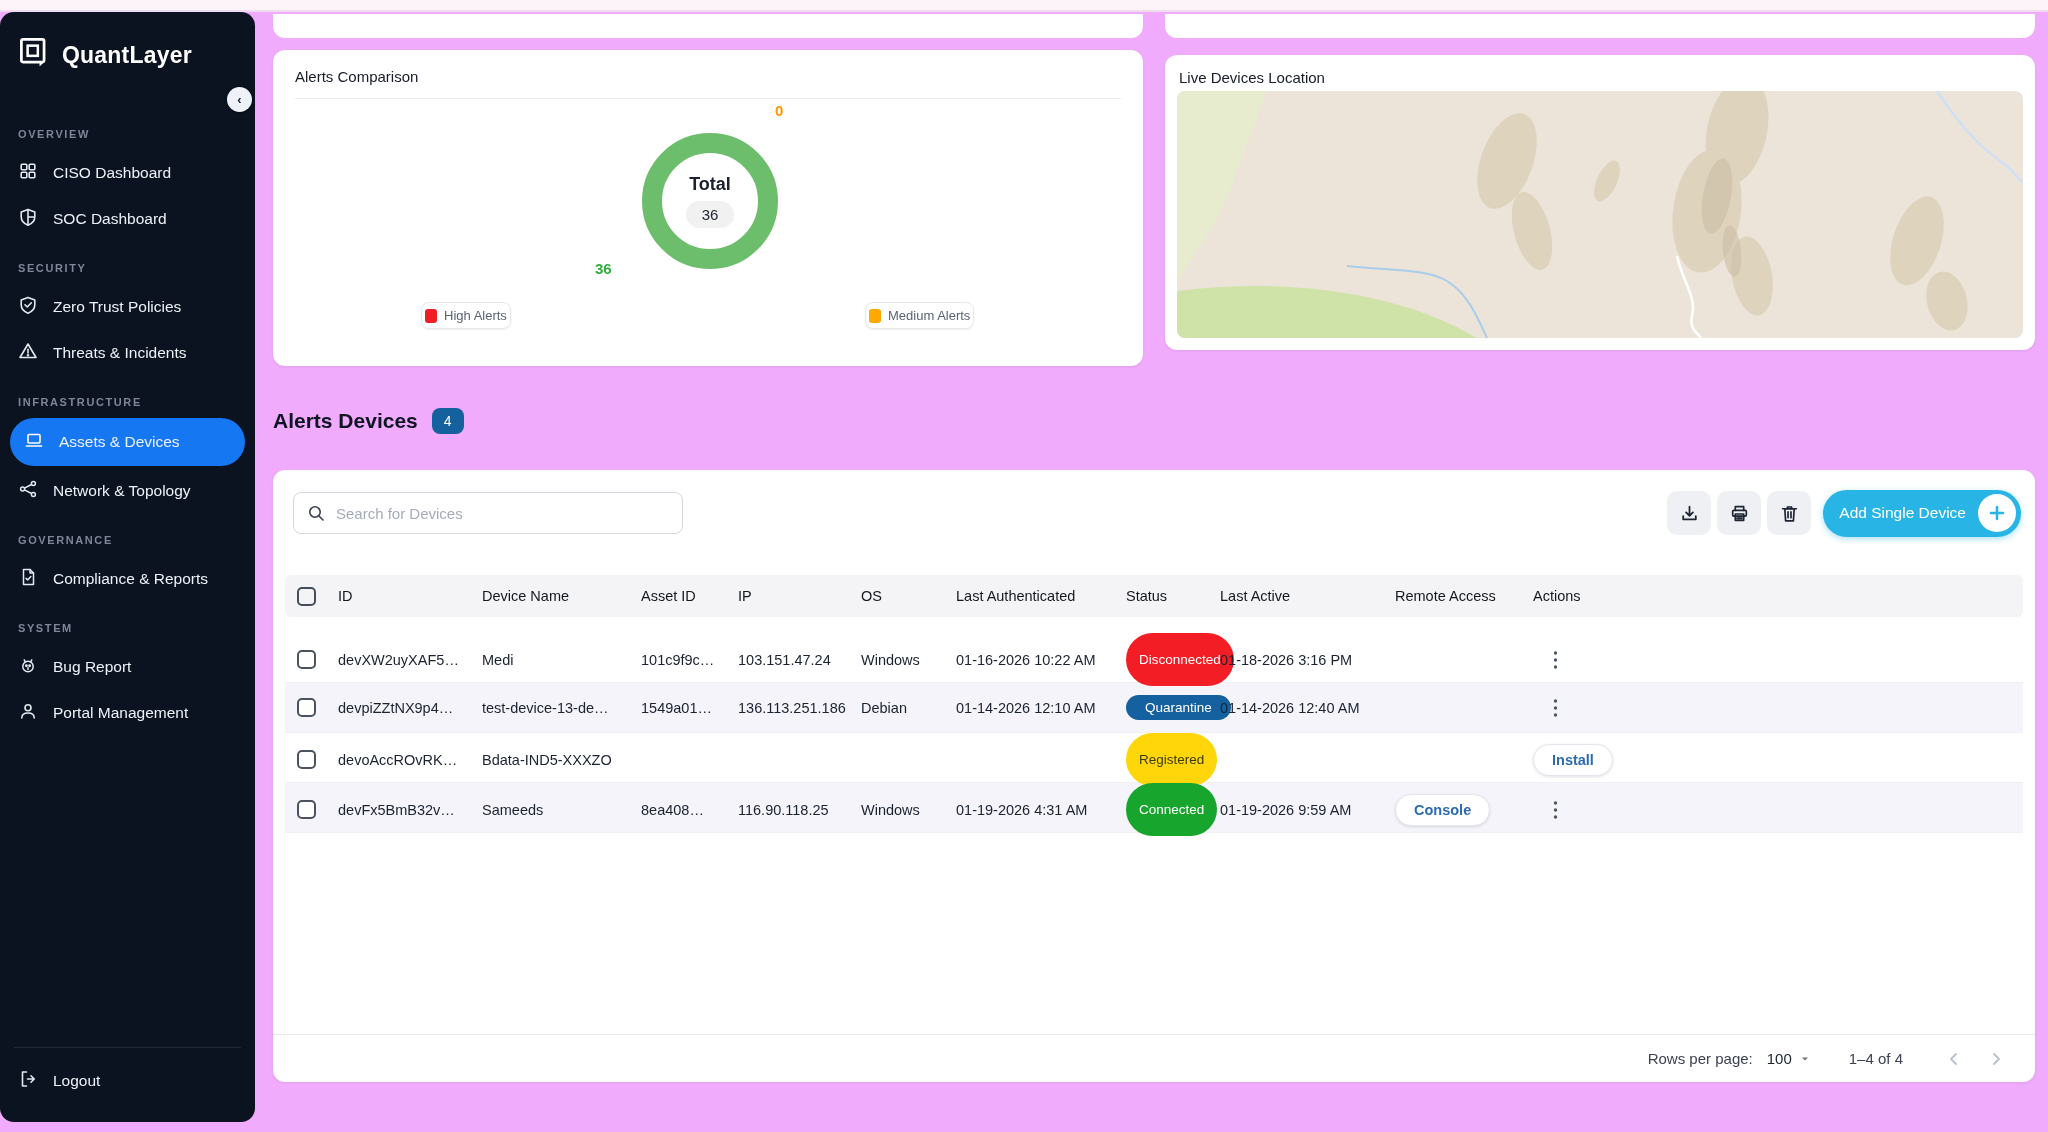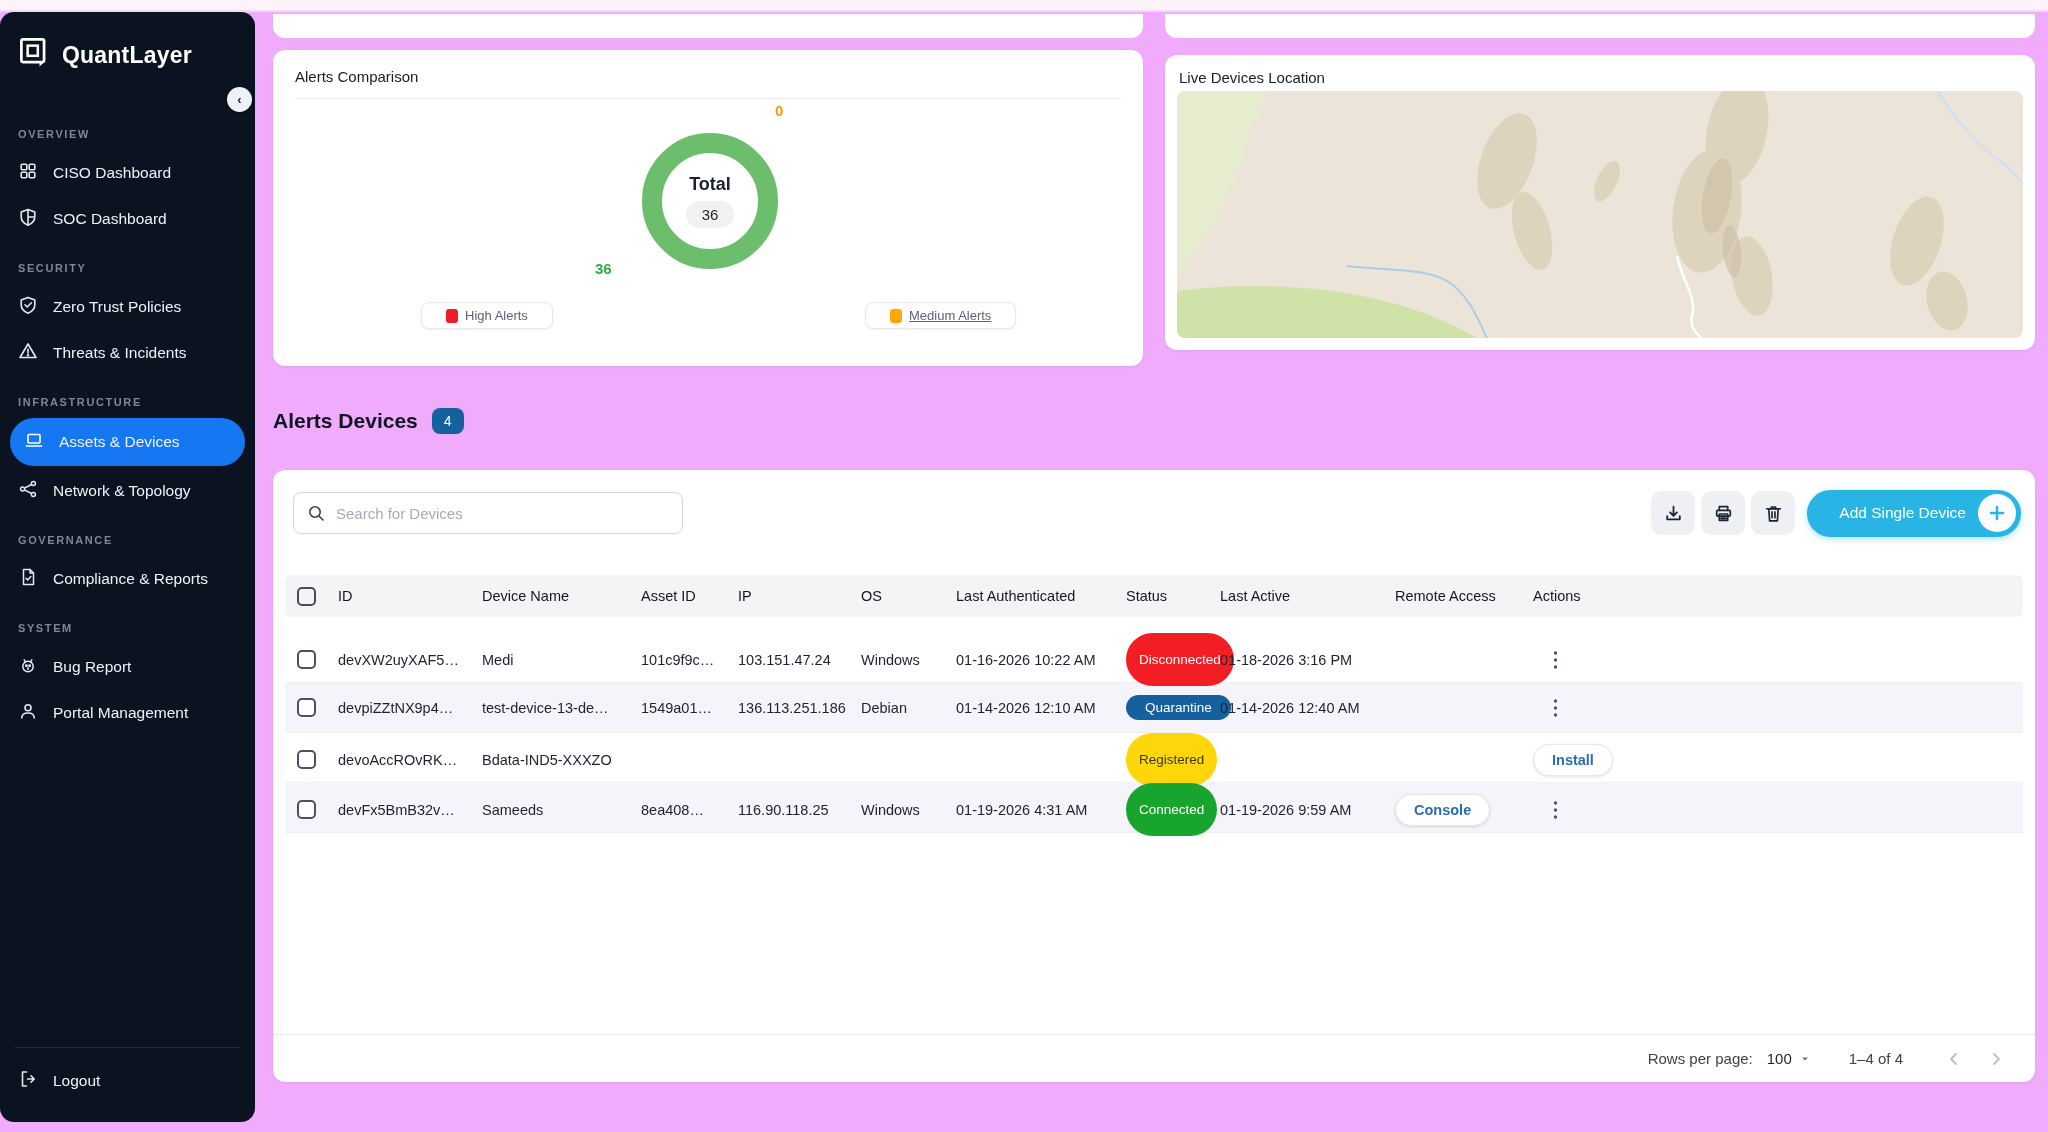--- a/index.html
+++ b/index.html
@@ -35,44 +35,44 @@
   .card-title { position:absolute; left:22px; top:18px; font-size:15px; font-weight:500; color:#171c28; }
   .alerts-divider { position:absolute; left:22px; right:22px; top:48px; border-top:1px solid #e8eaee; }
   .donut-wrap { position:absolute; left:357px; top:71px; width:160px; height:160px; }
   .donut-center { position:absolute; left:357px; top:71px; width:160px; height:160px; display:flex; flex-direction:column; align-items:center; justify-content:center; gap:6px; }
   .donut-total-label { font-size:18px; font-weight:600; color:#1b2130; }
   .donut-total-pill { background:#f1f1f2; border-radius:16px; padding:5px 16px; font-size:15px; color:#20262f; }
   .callout { position:absolute; font-size:15px; font-weight:600; }
   .callout-medium { left:502px; top:52px; color:#ff9800; }
   .callout-low { left:322px; top:210px; color:#2fae3e; }
   .legend-row { position:absolute; left:0; top:252px; width:100%; height:30px; }
-  .legend-pill { position:absolute; display:flex; align-items:center; gap:7px; border:1px solid #e6e8ee; border-radius:8px; background:#fff; box-shadow:0 1px 2px rgba(16,24,40,.06); padding:5px 24px; font-size:13px; color:#5b6472; cursor:pointer; }
+  .legend-pill { position:absolute; display:flex; align-items:center; gap:7px; border:1px solid #e6e8ee; border-radius:8px; background:#fff; box-shadow:0 1px 2px rgba(16,24,40,.06); padding:5px 3px; font-size:13px; color:#5b6472; cursor:pointer; }
   .legend-pill .swatch { width:12px; height:14px; border-radius:3px; }
-  .lg-high { left:148px; } .lg-med { left:592px;text-decoration:underline; } .lg-low { left:918px; }
+  .lg-high { left:148px; } .lg-med { left:592px; } .lg-low { left:918px; }
   .sw-high { background:#ef1d24; } .sw-med { background:#ffa800; } .sw-low { background:#0fa41d; }
 
   
   .map-card { left:1165px; top:55px; width:870px; height:295px; }
   .map-canvas { position:absolute; left:12px; top:36px; width:846px; height:247px; border-radius:8px; overflow:hidden; cursor:grab; }
 
   
   .devices-head { position:absolute; left:273px; top:408px; display:flex; align-items:center; gap:14px; }
   .devices-title { font-size:21px; font-weight:700; color:#0e1523; }
   .devices-count { background:#15619d; color:#fff; font-size:14px; border-radius:8px; padding:5px 12px; font-weight:500; }
 
   
   .table-card { left:273px; top:470px; width:1762px; height:612px; }
   .toolbar { position:absolute; left:20px; right:14px; top:20px; height:46px; display:flex; align-items:center; }
   .search-box { position:relative; width:390px; height:42px; }
   .search-box input { width:100%; height:100%; border:1px solid #d4d8de; border-radius:8px; padding:0 12px 0 42px; font-size:15px; color:#2a3140; outline:none; font-family:Liberation Sans, sans-serif; background:#fff; }
   .search-box input::placeholder { color:#a6acb7; }
   .search-icn { position:absolute; left:13px; top:11px; }
   .toolbar-right { margin-left:auto; display:flex; align-items:center; gap:6px; }
   .icon-btn { width:44px; height:44px; border-radius:10px; background:#eef0f3; display:flex; align-items:center; justify-content:center; cursor:pointer; border:none; }
-  .add-btn { margin-left:6px; height:47px; border-radius:26px; background:#28b4e4; color:#fff; border:none; display:flex; align-items:center; gap:12px; padding:0 5px 0 32px; font-size:15.5px; font-family:"Liberation Sans", sans-serif; cursor:pointer; box-shadow:0 2px 6px rgba(40,180,228,.4); }
+  .add-btn { margin-left:6px; height:47px; border-radius:26px; background:#28b4e4; color:#fff; border:none; display:flex; align-items:center; gap:12px; padding:0 5px 0 16px; font-size:15.5px; font-family:"Liberation Sans", sans-serif; cursor:pointer; box-shadow:0 2px 6px rgba(40,180,228,.4); }
   .add-plus { width:38px; height:38px; border-radius:50%; background:#fff; display:flex; align-items:center; justify-content:center; }
 
   .tgrid { display:grid; grid-template-columns:41px 144px 159px 97px 123px 95px 170px 94px 175px 138px 1fr; align-items:center; padding-left:12px; }
   .thead { position:absolute; left:12px; right:12px; top:105px; height:42px; background:#f4f4f6; border-radius:6px; font-size:14.5px; color:#14181f; font-weight:500; }
   .tbody { position:absolute; left:12px; right:12px; top:163px; }
   .trow { height:50px; font-size:14.5px; color:#1b2230; border-bottom:1px solid #f0f0f4; }
   .trow.alt { background:#f4f4fa; }
   .cell-ellip { white-space:nowrap; overflow:hidden; }
   .checkbox { width:19px; height:19px; border:2px solid #454d5a; border-radius:5px; background:transparent; display:inline-block; cursor:pointer; }
   .trow .checkbox { border-color:#4a5260; background:#fff; }

